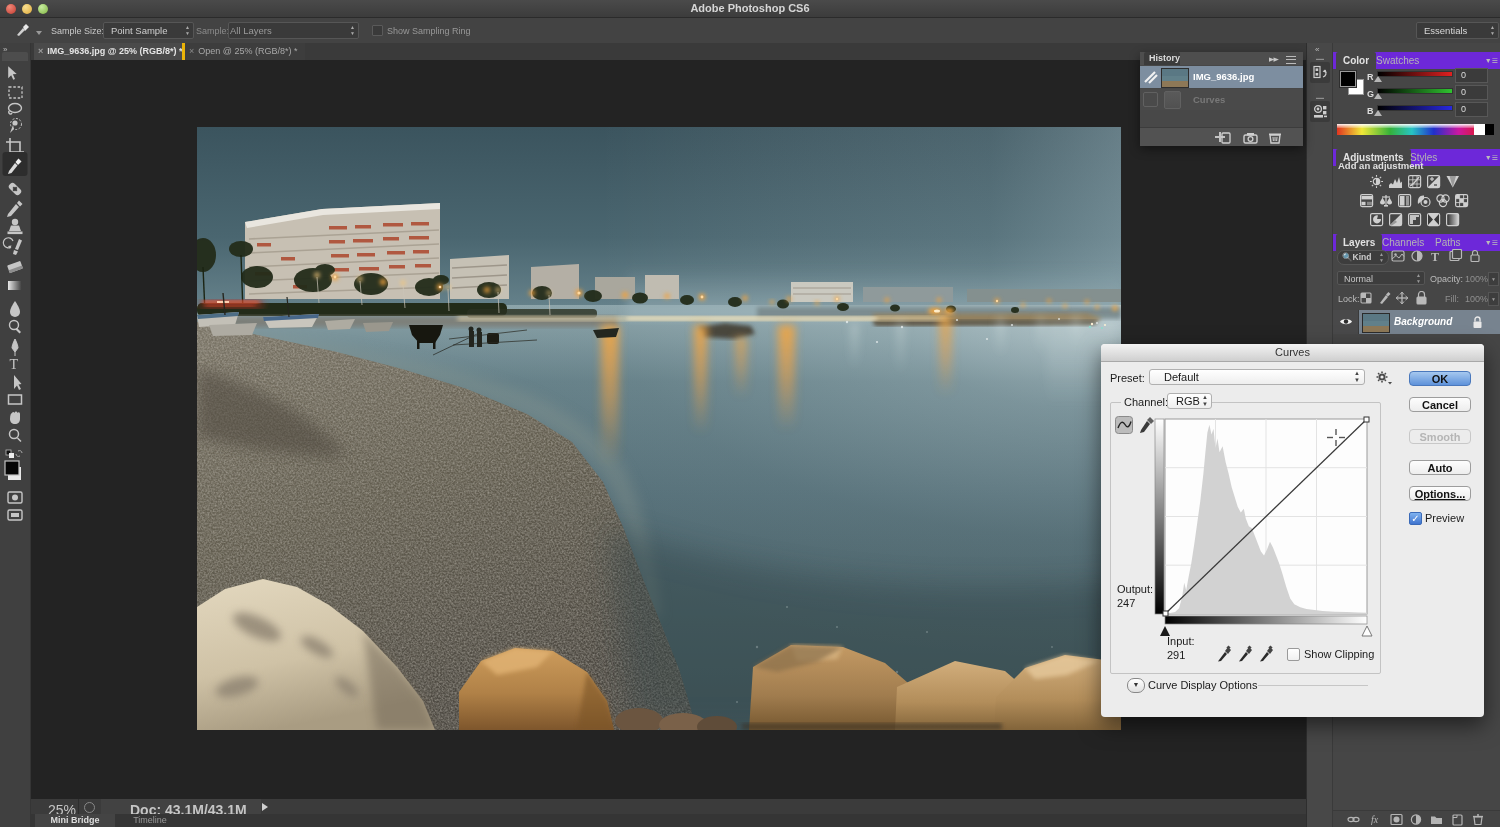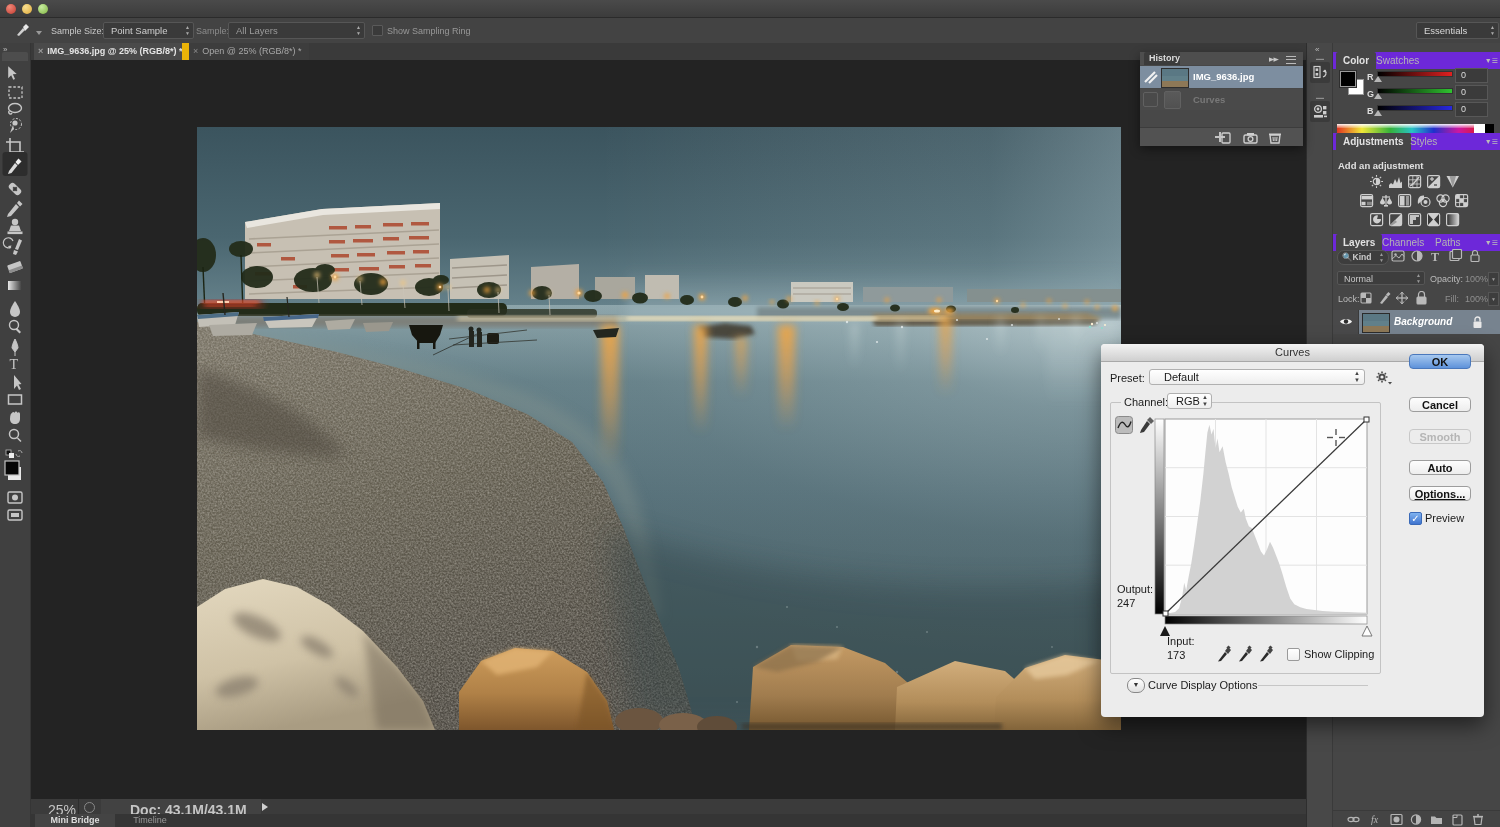--- a/index.html
+++ b/index.html
@@ -49,42 +49,43 @@
     text-align:center;font-size:11px;line-height:14px;color:#111;font-weight:bold;
     box-sizing:border-box;}
 </style>
 </head>
 <body>
 
 <div class="abs" id="titlebar">
   <div class="tl" style="left:6px;background:radial-gradient(circle at 35% 30%,#f08878,#c33b30);"></div>
   <div class="tl" style="left:22px;background:radial-gradient(circle at 35% 30%,#f8e090,#dfa93a);"></div>
   <div class="tl" style="left:38px;background:radial-gradient(circle at 35% 30%,#c8eca0,#7fb440);"></div>
+  <div id="title">Adobe Photoshop CS6</div>
 </div>
 
 <div class="abs" id="optbar">
   <svg class="abs" style="left:13px;top:4px" width="20" height="17" viewBox="0 0 20 17">
     <path d="M4 13 L10 6 L12 8 L6 14 Z" fill="#d0d0d0"></path>
     <path d="M10 5 L13 2 L16 5 L12 9 Z" fill="#e8e8e8"></path>
   </svg>
   <div class="abs" style="left:36px;top:13px;width:0;height:0;border-left:3px solid transparent;border-right:3px solid transparent;border-top:4px solid #999;"></div>
   <div class="optlabel" style="left:51px;">Sample Size:</div>
   <div class="dd" style="left:103px;top:4px;width:82px;height:15px;line-height:15px;padding-left:7px;">Point Sample<span class="stp">▲<br>▼</span></div>
   <div class="optlabel" style="left:196px;color:#8b8b8b;">Sample:</div>
-  <div class="dd" style="left:228px;top:4px;width:128px;height:15px;line-height:15px;padding-left:7px;color:#9a9a9a;">All Layers<span class="stp">▲<br>▼</span></div>
+  <div class="dd" style="left:228px;top:4px;width:128px;height:15px;line-height:15px;padding-left:1px;color:#9a9a9a;">All Layers<span class="stp">▲<br>▼</span></div>
   <div class="abs" style="left:372px;top:7px;width:9px;height:9px;background:#3a3a3a;border:1px solid #5a5a5a;border-radius:1px;"></div>
   <div class="optlabel" style="left:387px;color:#989898;">Show Sampling Ring</div>
   <div class="dd" style="left:1416px;top:4px;width:74px;height:15px;line-height:15px;padding-left:7px;color:#d8d8d8;">Essentials<span class="stp">▲<br>▼</span></div>
 </div>
 
 <div class="abs" id="tabbar">
   <div class="doctab" style="left:4px;width:148px;background:#4a4a4a;color:#e4e4e4;font-weight:bold;font-size:9px;">
     <span style="color:#9f9f9f;padding:0 4px;">×</span>IMG_9636.jpg @ 25% (RGB/8*) *
   </div>
-  <div class="doctab" style="left:152px;width:120px;background:#3d3d3d;color:#a8a8a8;border-left:7px solid #eab308;font-size:9px;">
+  <div class="doctab" style="left:152px;width:120px;background:#3d3d3d;color:#a8a8a8;border-left:3px solid #eab308;font-size:9px;">
     <span style="color:#8a8a8a;padding:0 4px;">×</span>Open @ 25% (RGB/8*) *
   </div>
 </div>
 
 <div class="abs" id="toolbar">
   <div class="abs" style="left:3px;top:2px;color:#bbb;font-size:8px;letter-spacing:-1px;">»</div>
   <div class="abs" style="left:2px;top:9px;width:26px;height:9px;background:#4d4d4d;border-radius:2px 2px 0 0;"></div>
   <svg class="abs" style="left:0;top:20px" width="30" height="480" id="toolsvg" viewBox="0 0 30 480">
     <g fill="#c6c6c6" stroke="none">
 
@@ -626,21 +627,21 @@
   <div class="abs" style="left:34px;top:63px;color:#ddd;font-size:9px;font-weight:bold;">B</div>
   <div class="abs" style="left:44px;top:62px;width:74px;height:4px;background:linear-gradient(90deg,#000,#2828e0);border:1px solid #333;"></div>
   <div class="abs" style="left:41px;top:67px;width:0;height:0;border-left:4px solid transparent;border-right:4px solid transparent;border-bottom:6px solid #b5b5b5;"></div>
   <div class="abs" style="left:122px;top:59px;width:26px;height:13px;background:#3b3b3b;border:1px solid #585858;color:#ddd;font-size:9px;line-height:13px;padding-left:5px;">0</div>
 
   <div class="abs" style="left:4px;top:81px;width:156px;height:11px;background:linear-gradient(90deg,#e23420,#f0e838 16%,#35b23a 34%,#28c4c4 48%,#2030cc 62%,#cc18a0 78%,#e01818 94%);"></div>
   <div class="abs" style="left:4px;top:81px;width:140px;height:4px;background:linear-gradient(rgba(255,255,255,.95),rgba(255,255,255,0.2));"></div>
   <div class="abs" style="left:141px;top:81px;width:10px;height:11px;background:#fff;"></div>
   <div class="abs" style="left:151px;top:81px;width:9px;height:11px;background:#000;border-left:1px solid #fff;"></div>
 
-  <div class="ptabbar" style="top:90px;">
+  <div class="ptabbar" style="top:106px;">
     <div class="ptab act" style="left:3px;">Adjustments</div>
     <div class="ptab" style="left:70px;">Styles</div>
     <div class="abs" style="right:3px;top:5px;color:#bbb;font-size:7px;">▼☰</div>
   </div>
   <div class="abs" style="left:5px;top:117px;color:#e0e0e0;font-size:9.5px;font-weight:bold;">Add an adjustment</div>
   <svg class="abs" style="left:0;top:130px" width="168" height="58" viewBox="0 0 168 58">
     <g fill="none" stroke="#cfcfcf" stroke-width="1.2">
 
       <g transform="translate(37,2)">
           <circle cx="6.5" cy="6.5" r="3.2"></circle>
@@ -917,21 +918,21 @@
           <line x1="3.1" y1="9.9" x2="4.2" y2="8.8"></line>
           <line x1="9.8" y1="3.2" x2="10.9" y2="2.1"></line>
         </g>
     <polygon points="13,11 17,11 15,13.5"></polygon>
       </g>
   </svg>
   <div class="abs" style="left:20px;top:52px;font-size:11px;background:#ececec;padding:0 3px;">Channel:</div>
   <div class="abs" style="left:66px;top:49px;width:45px;height:16px;background:linear-gradient(#fff,#eee);border:1px solid #b0b0b0;border-radius:3px;font-size:11px;line-height:15px;padding-left:8px;box-sizing:border-box;">RGB
     <span style="position:absolute;right:3px;top:0px;font-size:6px;line-height:7px;color:#444;">▲<br>▼</span></div>
 
-  <div class="btn" style="top:10px;background:linear-gradient(#a6c8ef,#5e92da);border-color:#4a78bc;">OK</div>
+  <div class="btn" style="top:27px;background:linear-gradient(#a6c8ef,#5e92da);border-color:#4a78bc;">OK</div>
   <div class="btn" style="top:53px;">Cancel</div>
   <div class="btn" style="top:85px;color:#b5b5b5;border-color:#c8c8c8;background:#ececec;">Smooth</div>
   <div class="btn" style="top:116px;">Auto</div>
   <div class="btn" style="top:142px;text-decoration:underline;">Options...</div>
   <div class="abs" style="left:308px;top:168px;width:11px;height:11px;background:linear-gradient(#7fb2ef,#3f74cf);border:1px solid #3a6ab8;border-radius:2px;color:#fff;font-size:10px;line-height:11px;text-align:center;">✓</div>
   <div class="abs" style="left:324px;top:168px;font-size:11px;">Preview</div>
 
   <svg class="abs" style="left:50px;top:70px" width="230" height="225" id="curvebox" viewBox="0 0 230 225">
     <defs>
       <linearGradient id="vg" x1="0" y1="0" x2="0" y2="1">
@@ -970,21 +971,21 @@
   <svg class="abs" style="left:14px;top:72px" width="42" height="20" viewBox="0 0 42 20">
     <rect x="0.5" y="0.5" width="17" height="17" rx="3" fill="#bcbcbc" stroke="#8a8a8a"></rect>
     <path d="M3,12 C5.5,5 8,5 10,8.5 C12,12 14,12 16,5.5" stroke="#222" stroke-width="1.4" fill="none"></path>
     <path d="M26,14 L32,5 L35,8 L29,16 L25,17 Z" fill="#3a3a3a"></path>
     <path d="M32,4 L35,1 L39,5 L36,8 Z" fill="#606060"></path>
   </svg>
 
   <div class="abs" style="left:16px;top:239px;">Output:</div>
   <div class="abs" style="left:16px;top:253px;">247</div>
   <div class="abs" style="left:66px;top:291px;">Input:</div>
-  <div class="abs" style="left:66px;top:305px;">173</div>
+  <div class="abs" style="left:66px;top:305px;">291</div>
   <svg class="abs" style="left:116px;top:300px" width="64" height="18" viewBox="0 0 64 18">
     <g>
       <path d="M2,16 L8,8 L10,10 L4,17 L1,17.5 Z" fill="#2a2a2a"></path>
         <path d="M8,7 L11,3 L14,6 L11,10 Z" fill="#444"></path>
         <rect x="10" y="2" width="3" height="3" transform="rotate(45 11.5 3.5)" fill="#444"></rect>
       <path d="M23,16 L29,8 L31,10 L25,17 L22,17.5 Z" fill="#2a2a2a"></path>
         <path d="M29,7 L32,3 L35,6 L32,10 Z" fill="#444"></path>
         <rect x="31" y="2" width="3" height="3" transform="rotate(45 32.5 3.5)" fill="#444"></rect>
       <path d="M44,16 L50,8 L52,10 L46,17 L43,17.5 Z" fill="#2a2a2a"></path>
         <path d="M50,7 L53,3 L56,6 L53,10 Z" fill="#444"></path>

